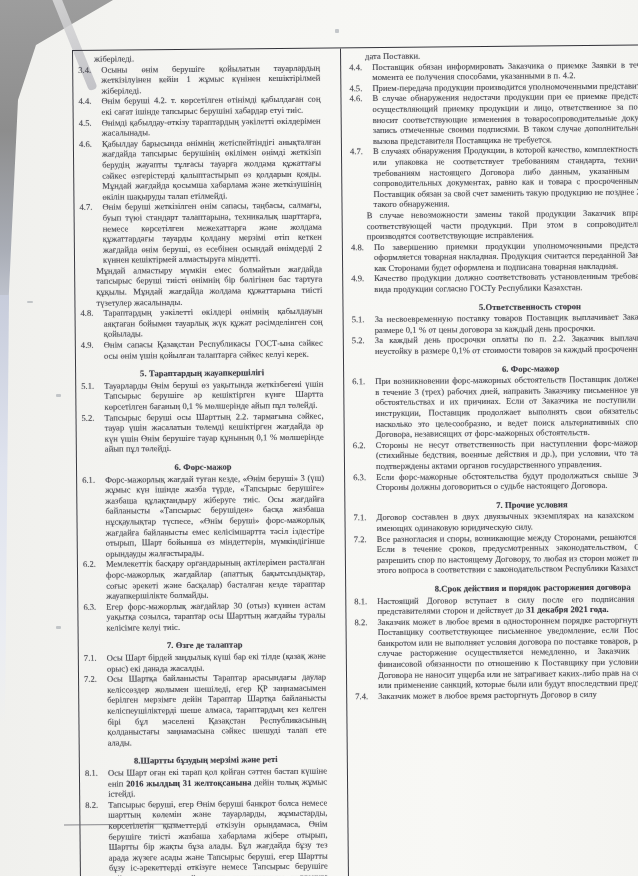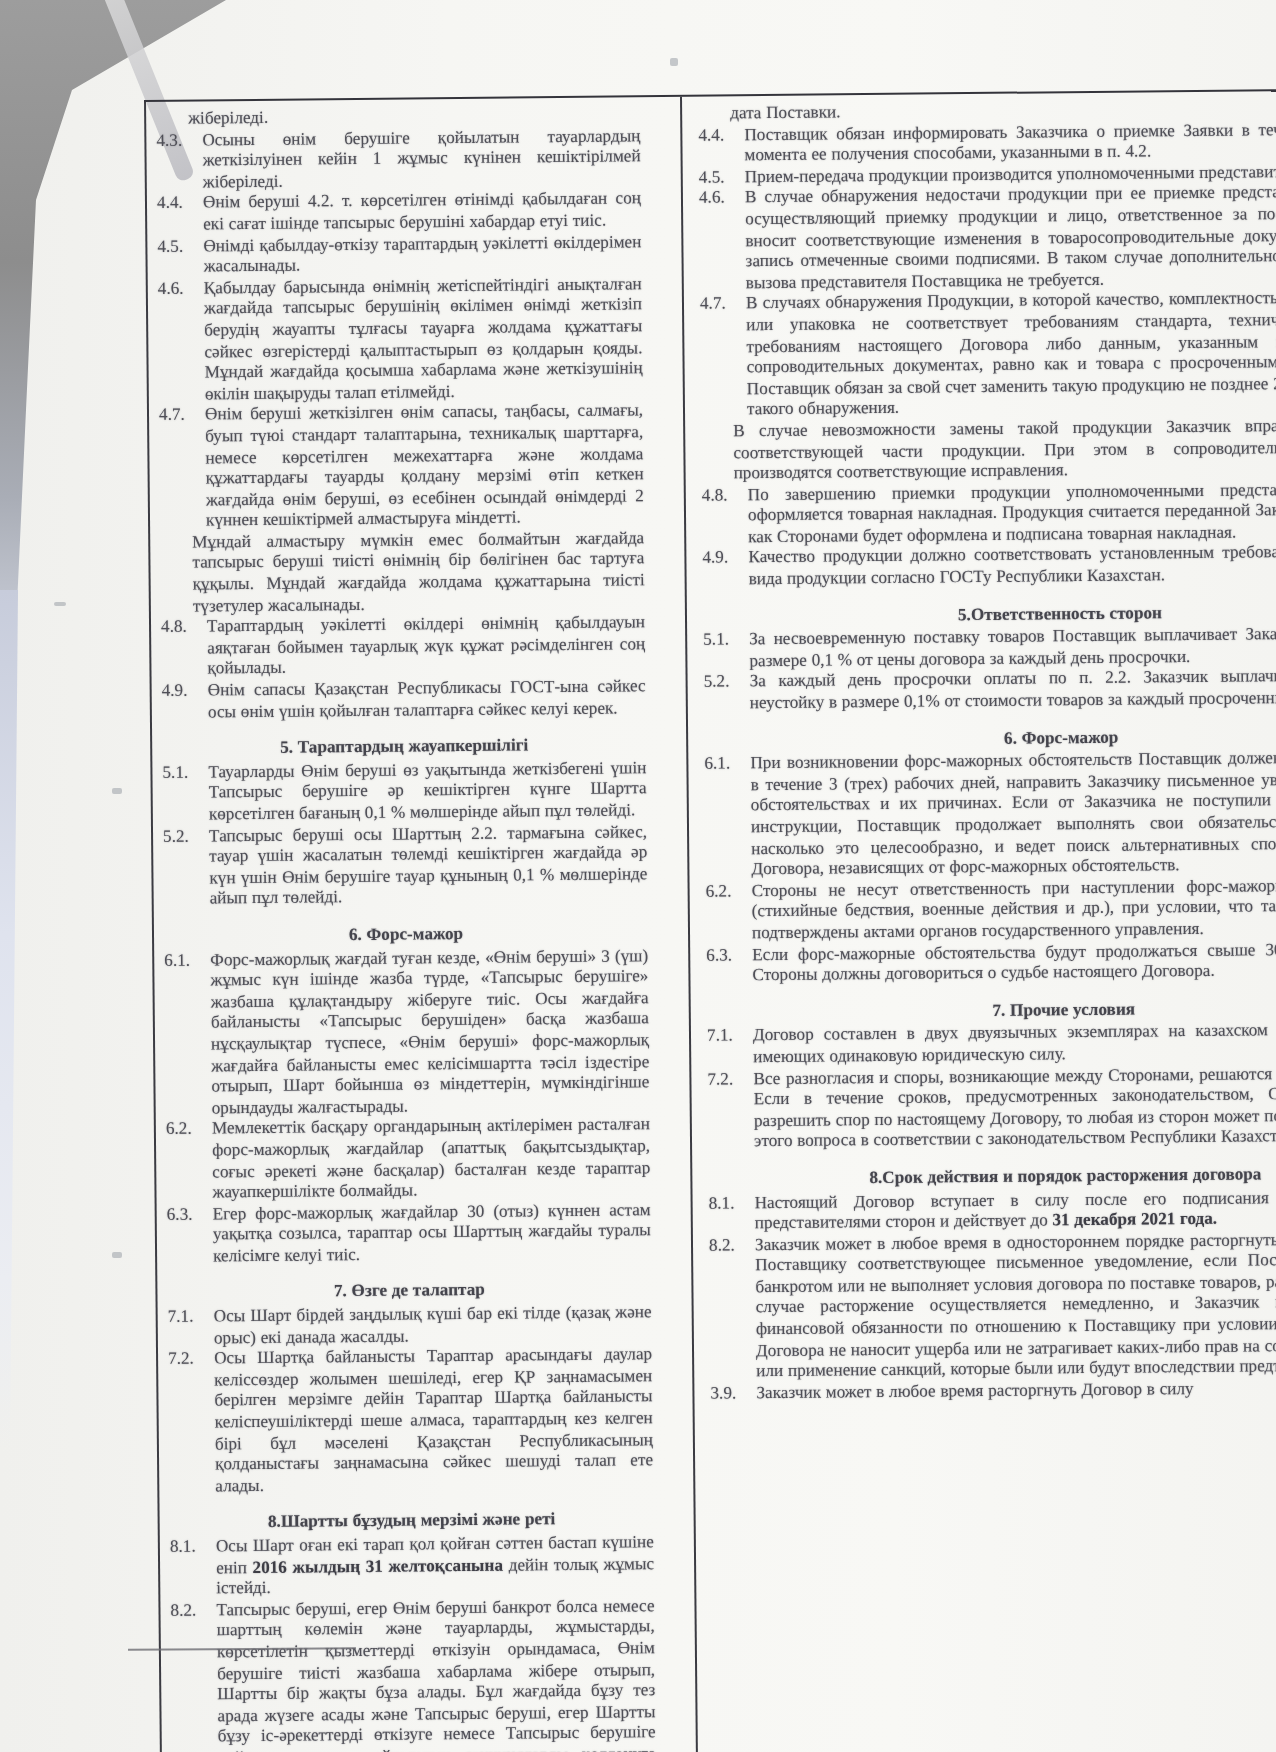--- a/index.html
+++ b/index.html
@@ -65,21 +65,21 @@
 <div class="left-edge-band"></div>
 <div class="speck s1"></div>
 <div class="speck s2"></div>
 <div class="speck s3"></div>
 <div class="speck s4"></div>
 
 <div class="sheet">
   <div class="col col-kk" id="col-kk">
       <div class="plain">жіберіледі.</div>
       <div class="item">
-        <span class="num">4.3.</span>
+        <span class="num">3.4.</span>
         <span class="txt">Осыны өнім берушіге қойылатын тауарлардың жеткізілуінен кейін 1 жұмыс күнінен кешіктірілмей жіберіледі.</span>
       </div>
       <div class="item">
         <span class="num">4.4.</span>
         <span class="txt">Өнім беруші 4.2. т. көрсетілген өтінімді қабылдаған соң екі сағат ішінде тапсырыс берушіні хабардар етуі тиіс.</span>
       </div>
       <div class="item">
         <span class="num">4.5.</span>
         <span class="txt">Өнімді қабылдау-өткізу тараптардың уәкілетті өкілдерімен жасалынады.</span>
       </div>
@@ -202,18 +202,18 @@
       <div class="heading">8.Срок действия и порядок расторжения договора</div>
       <div class="item">
         <span class="num">8.1.</span>
         <span class="txt">Настоящий Договор вступает в силу после его подписания уполномоченными представителями сторон и действует до <b>31 декабря 2021 года.</b></span>
       </div>
       <div class="item">
         <span class="num">8.2.</span>
         <span class="txt">Заказчик может в любое время в одностороннем порядке расторгнуть Договор, направив Поставщику соответствующее письменное уведомление, если Поставщик становится банкротом или не выполняет условия договора по поставке товаров, работ и услуг. В этом случае расторжение осуществляется немедленно, и Заказчик не несет никакой финансовой обязанности по отношению к Поставщику при условии, если расторжение Договора не наносит ущерба или не затрагивает каких-либо прав на совершение действий или применение санкций, которые были или будут впоследствии предъявлены Заказчику.</span>
       </div>
       <div class="item">
-        <span class="num">3.9.</span>
+        <span class="num">7.4.</span>
         <span class="txt">Заказчик может в любое время расторгнуть Договор в силу</span>
       </div>
     </div>
 </div>
 <div class="bottom-line"></div>
 
 </body></html>

